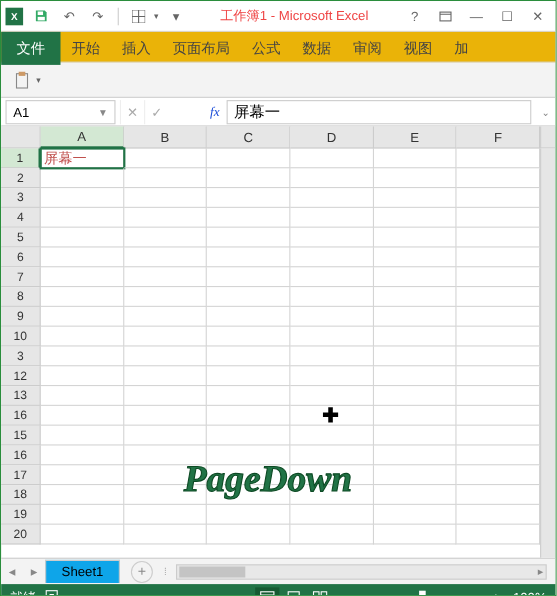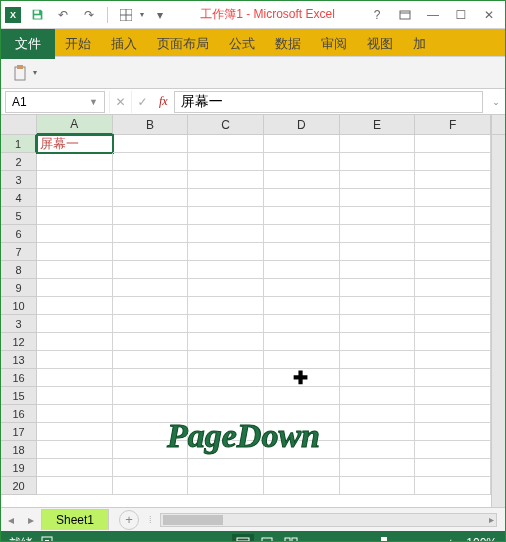--- a/index.html
+++ b/index.html
@@ -19,21 +19,21 @@
 .ribbon-tab { padding: 6px 10px; font-size: 13px; color: #444; cursor: pointer; }
 
 .toolbar { height: 32px; background: #f3f3f3; border-bottom: 1px solid #ccc; display: flex; align-items: center; padding: 0 8px; gap: 4px; }
 .tb-btn { width: 22px; height: 22px; display: flex; align-items: center; justify-content: center; cursor: pointer; color: #555; }
 .tb-dd { font-size: 8px; color: #666; margin-left: -2px; }
 
 .formula-bar { height: 26px; display: flex; align-items: center; border-bottom: 1px solid #ccc; background: #fff; }
 .name-box { width: 100px; height: 22px; border: 1px solid #ccc; margin: 0 4px; display: flex; align-items: center; padding: 0 6px; font-size: 12px; background: #fff; }
 .name-dd { margin-left: auto; color: #888; font-size: 9px; }
 .fb-btn { width: 22px; height: 22px; display: flex; align-items: center; justify-content: center; color: #aaa; border-left: 1px solid #eee; }
-.fx-lbl { font-style: italic; font-family: "Times New Roman", serif; color: #b91c1c; padding: 0 6px; }
+.fx-lbl { font-style: italic; font-family: "Times New Roman", serif; color: #1d4ed8; padding: 0 6px; margin-left: 32px; }
 .formula-input { flex: 1; border: 1px solid #ccc; height: 22px; margin-right: 4px; padding: 0 6px; font-size: 14px; display: flex; align-items: center; background: #fff; }
 .fb-expand { width: 18px; color: #888; font-size: 9px; text-align: center; }
 
 .sheet-area { display: flex; height: 392px; }
 .corner { width: 36px; height: 20px; background: #e6e6e6; border-right: 1px solid #ccc; border-bottom: 1px solid #ccc; }
 .col-headers { display: flex; flex: 1; }
 .col-h { flex: 1; height: 20px; background: #e6e6e6; border-right: 1px solid #ccc; border-bottom: 1px solid #ccc; display: flex; align-items: center; justify-content: center; font-size: 12px; color: #333; }
 .col-h.selected { background: #d3e8d3; border-bottom: 2px solid #217346; }
 
 .grid-body { display: flex; }
@@ -45,21 +45,21 @@
 .row { display: flex; height: 18px; }
 .cell { flex: 1; border-right: 1px solid #d4d4d4; border-bottom: 1px solid #d4d4d4; font-size: 12px; padding: 0 3px; display: flex; align-items: center; }
 .cell.active { outline: 2px solid #217346; outline-offset: -1px; color: #c0504d; font-size: 13px; }
 .right-edge { width: 14px; background: #e6e6e6; border-left: 1px solid #ccc; }
 
 .crosshair { position: absolute; left: 256px; top: 232px; color: #000; font-size: 18px; font-weight: bold; pointer-events: none; }
 .overlay-text { position: absolute; left: 130px; top: 282px; font-family: Georgia, "Times New Roman", serif; font-style: italic; font-size: 34px; font-weight: bold; color: #217346; -webkit-text-stroke: 1px #0d4a24; text-shadow: 1px 1px 0 #fff; pointer-events: none; }
 
 .sheet-tabs { height: 24px; border-top: 1px solid #ccc; display: flex; align-items: center; background: #f3f3f3; }
 .st-nav { width: 20px; text-align: center; color: #888; cursor: pointer; }
-.sheet-tab { background: #bef264; border: 1px solid #ccc; border-bottom: none; padding: 3px 14px; font-size: 12px; cursor: pointer; margin-top: -1px; }
+.sheet-tab { background: #0ea5e9; border: 1px solid #ccc; border-bottom: none; padding: 3px 14px; font-size: 12px; cursor: pointer; margin-top: -1px; }
 .add-sheet { width: 20px; height: 20px; border: 1px solid #ccc; border-radius: 50%; display: flex; align-items: center; justify-content: center; margin-left: 10px; color: #888; cursor: pointer; font-size: 13px; }
 .hscroll { flex: 1; margin: 0 8px; height: 14px; background: #e8e8e8; border: 1px solid #ccc; position: relative; }
 .hscroll-thumb { position: absolute; left: 2px; top: 1px; width: 60px; height: 10px; background: #c4c4c4; }
 .hscroll-arrow { position: absolute; right: 2px; top: 0; color: #888; font-size: 10px; }
 
 .statusbar { height: 24px; background: #217346; color: #fff; display: flex; align-items: center; padding: 0 8px; font-size: 12px; gap: 8px; }
 .status-text { flex: 0 0 auto; }
 .sb-spacer { flex: 1; }
 .view-btns { display: flex; gap: 2px; }
 .vb { width: 22px; height: 18px; display: flex; align-items: center; justify-content: center; cursor: pointer; }

